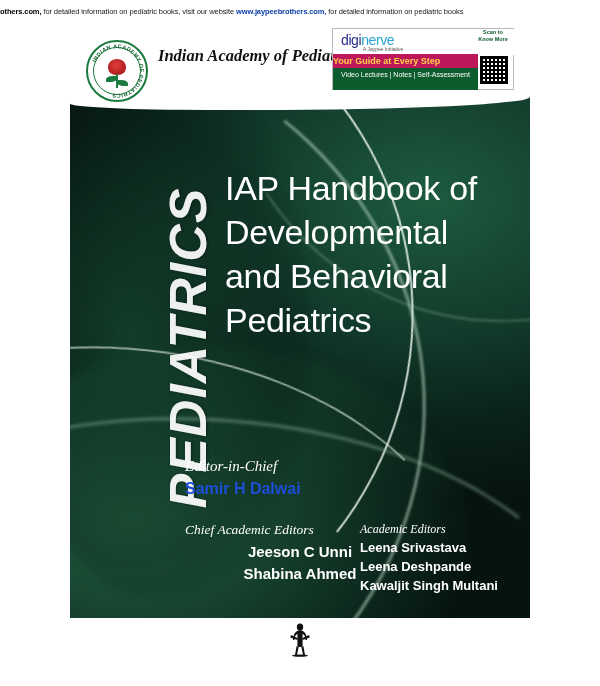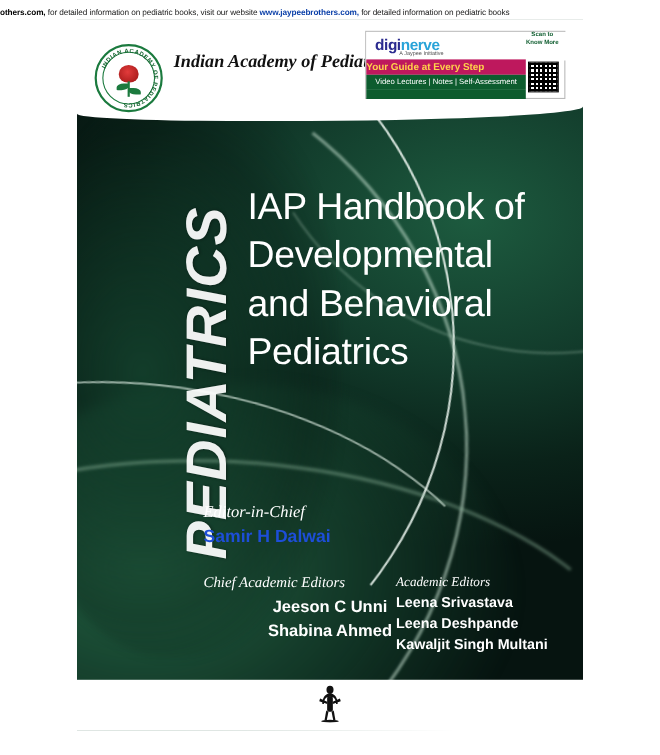--- a/index.html
+++ b/index.html
@@ -259,21 +259,21 @@
   .dn-top {
     position: absolute;
     left: 0; top: 0;
     width: 182px; height: 26px;
     background: #ffffff;
   }
   .dn-logo {
     position: absolute;
     left: 8px; top: 3px;
     font-size: 14px;
-    font-weight: bold;
+    font-weight: normal;
     color: #2b2b8f;
     letter-spacing: -0.4px;
   }
   .dn-logo .nerve { color: #29a3d8; }
   .dn-sub {
     position: absolute;
     left: 30px; top: 17px;
     font-size: 5px;
     color: #555;
   }

